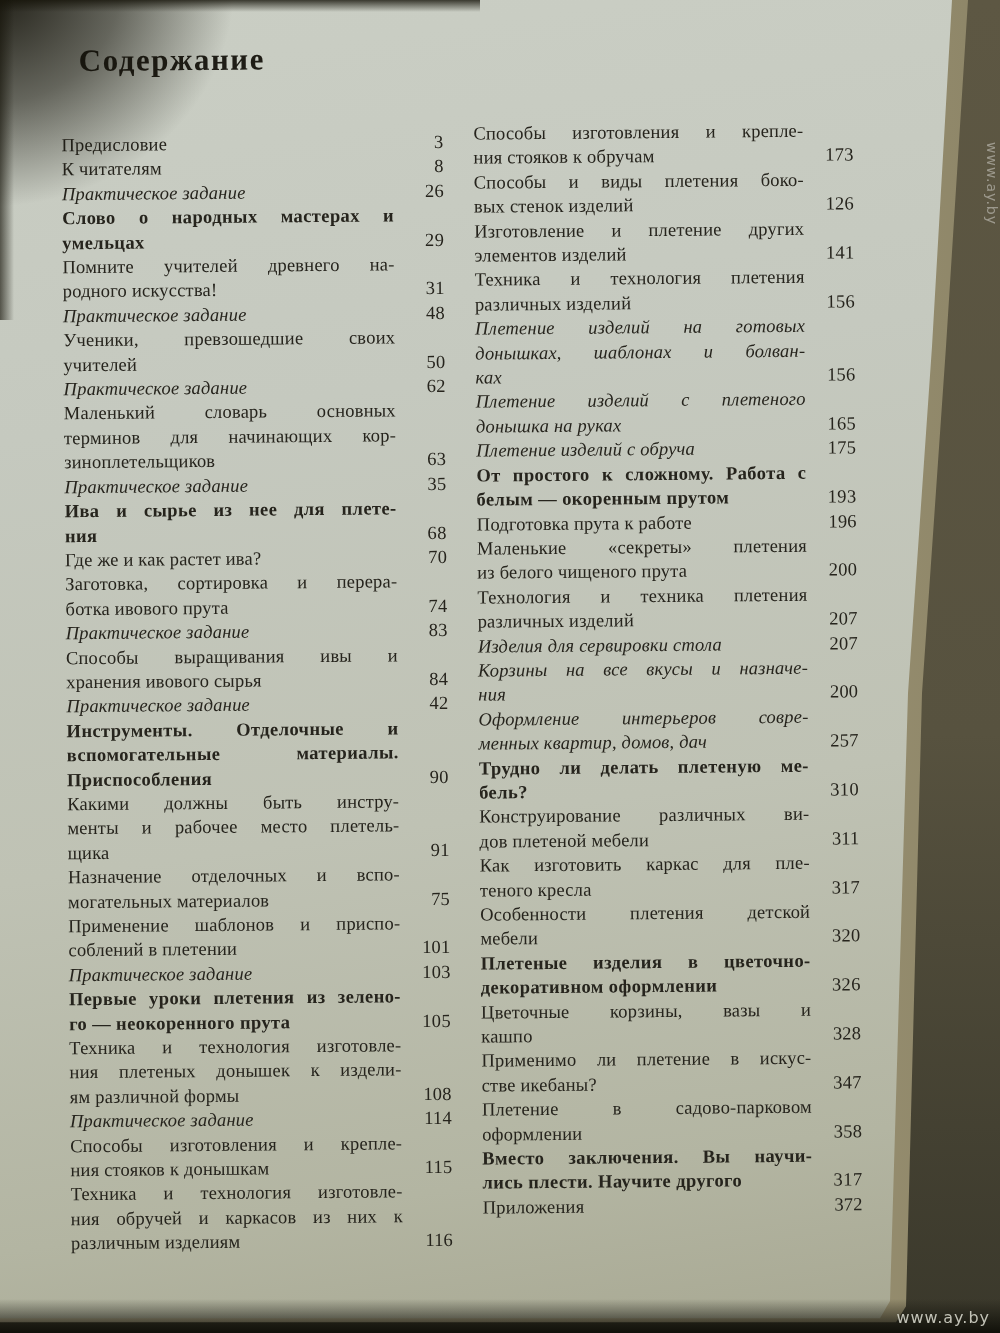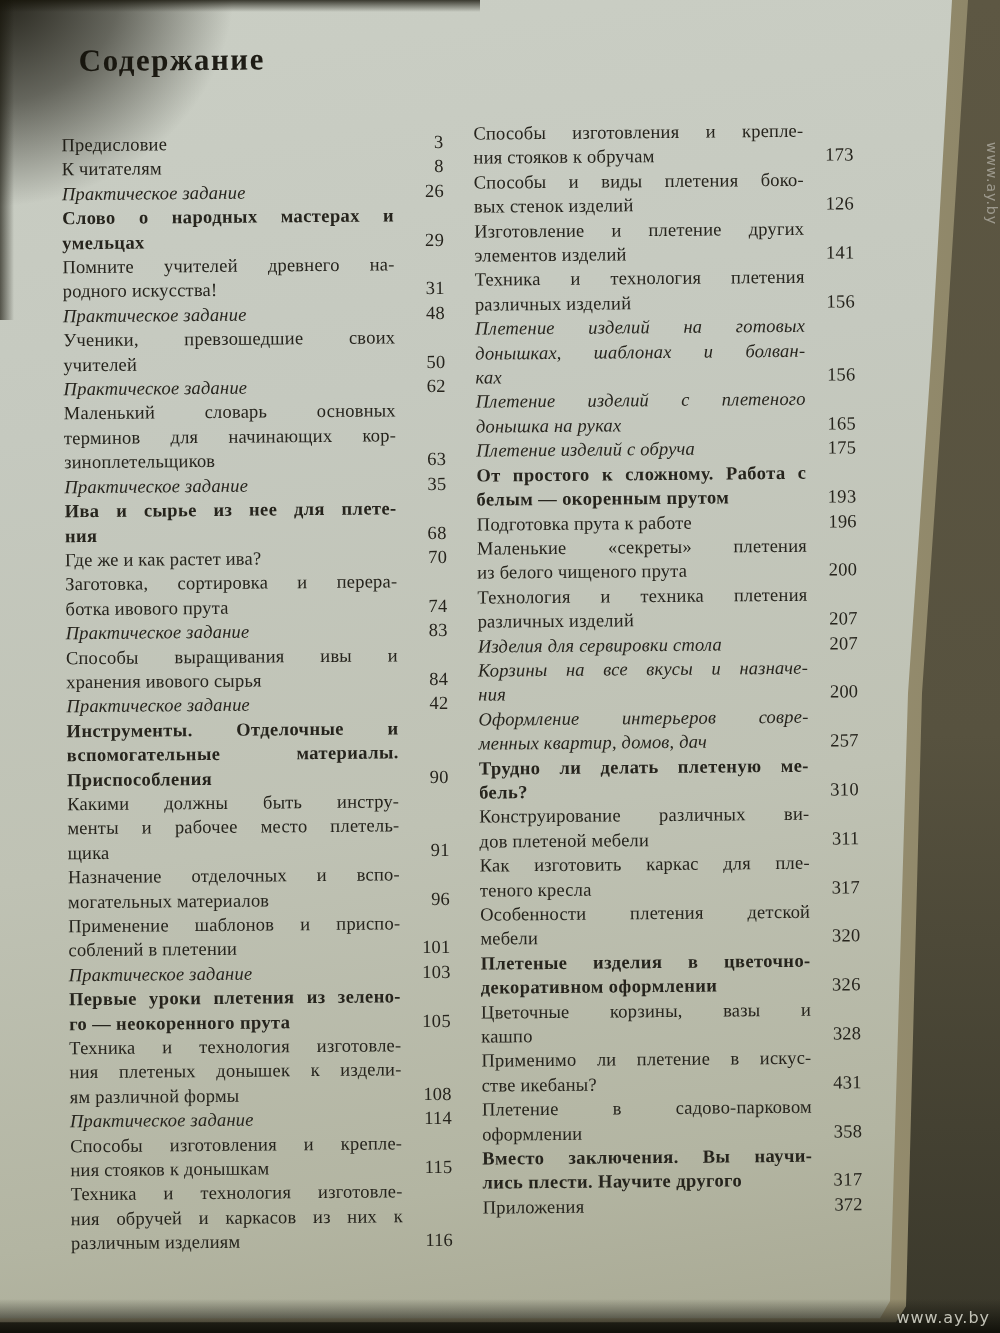--- a/index.html
+++ b/index.html
@@ -171,21 +171,21 @@
           <div class="line">менты и рабочее место плетель-</div>
           <div class="last">
             <span class="t">щика</span>
             <span class="num">91</span>
           </div>
         </div>
         <div class="entry st-regular">
           <div class="line">Назначение отделочных и вспо-</div>
           <div class="last">
             <span class="t">могательных материалов</span>
-            <span class="num">96</span>
+            <span class="num">75</span>
           </div>
         </div>
         <div class="entry st-regular">
           <div class="line">Применение шаблонов и приспо-</div>
           <div class="last">
             <span class="t">соблений в плетении</span>
             <span class="num">101</span>
           </div>
         </div>
         <div class="entry st-italic">
@@ -367,21 +367,21 @@
           <div class="line">Цветочные корзины, вазы и</div>
           <div class="last">
             <span class="t">кашпо</span>
             <span class="num">328</span>
           </div>
         </div>
         <div class="entry st-regular">
           <div class="line">Применимо ли плетение в искус-</div>
           <div class="last">
             <span class="t">стве икебаны?</span>
-            <span class="num">431</span>
+            <span class="num">347</span>
           </div>
         </div>
         <div class="entry st-regular">
           <div class="line">Плетение в садово-парковом</div>
           <div class="last">
             <span class="t">оформлении</span>
             <span class="num">358</span>
           </div>
         </div>
         <div class="entry st-bold">

